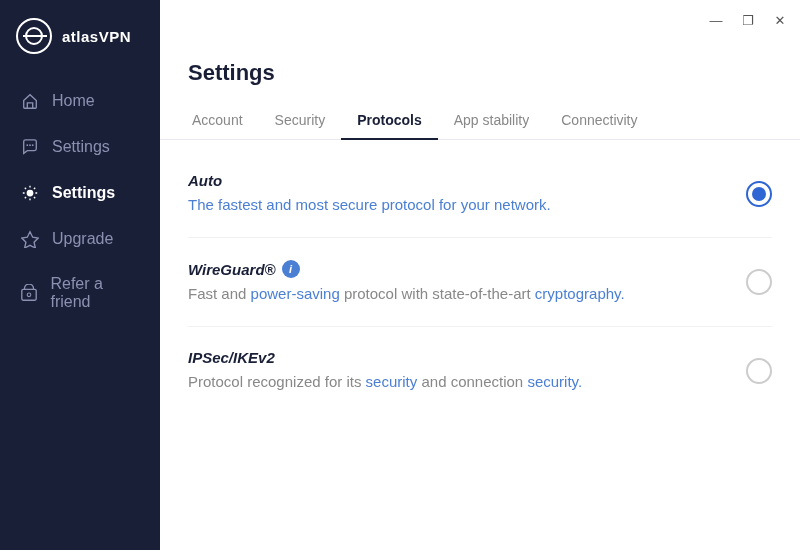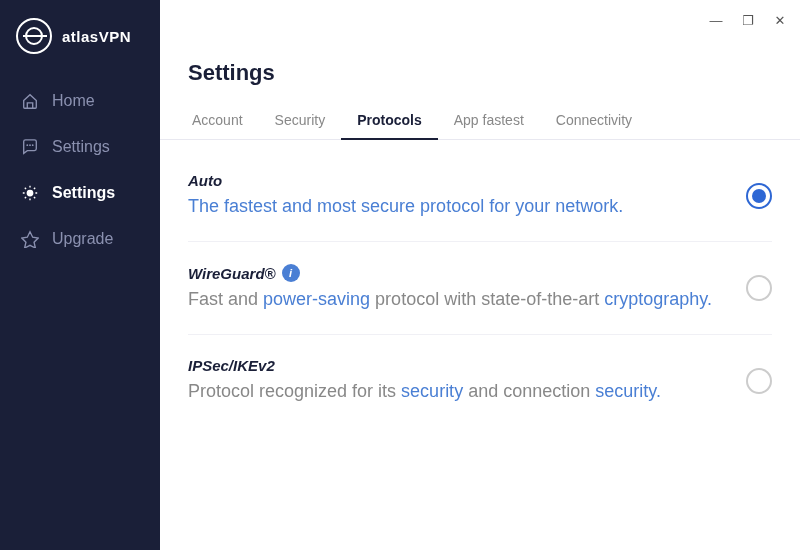--- a/index.html
+++ b/index.html
@@ -184,21 +184,21 @@
       font-size: 15px;
       font-weight: 700;
       color: #1a1f38;
       display: flex;
       align-items: center;
       gap: 6px;
       margin-bottom: 5px;
       font-style: italic;
     }
     .protocol-desc {
-      font-size: 18px;
+      font-size: 15px;
       color: #888;
       line-height: 1.4;
     }
     .protocol-desc .highlight {
       color: #4a7fd4;
     }
 
     
     .radio-btn {
       width: 26px; height: 26px;
@@ -281,20 +281,30 @@
 
     <div class="nav-item">
       <span class="nav-icon">
         <svg viewBox="0 0 20 20" fill="none" xmlns="http://www.w3.org/2000/svg">
           <polygon points="10,2 13,8 19,9 14.5,13.5 16,20 10,17 4,20 5.5,13.5 1,9 7,8" stroke="#8b91b0" stroke-width="1.5" fill="none"></polygon>
         </svg>
       </span>
       <span>Upgrade</span>
     </div>
 
+    <div class="nav-item">
+      <span class="nav-icon">
+        <svg viewBox="0 0 20 20" fill="none" xmlns="http://www.w3.org/2000/svg">
+          <rect x="2" y="6" width="16" height="12" rx="1.5" stroke="#8b91b0" stroke-width="1.5" fill="none"></rect>
+          <path d="M5 6V5a5 5 0 0110 0v1" stroke="#8b91b0" stroke-width="1.5" fill="none"></path>
+          <circle cx="10" cy="12" r="2" stroke="#8b91b0" stroke-width="1.2" fill="none"></circle>
+        </svg>
+      </span>
+      <span>Refer a friend</span>
+    </div>
   </nav>
 
 </div>
 
 <div class="main">
 
   <div class="titlebar">
     <div class="titlebar-controls">
       <div class="titlebar-btn">—</div>
       <div class="titlebar-btn">❐</div>
@@ -303,21 +313,21 @@
   </div>
 
   <div class="page-header">
     <h1 class="page-title">Settings</h1>
   </div>
 
   <div class="tabs">
     <div class="tab">Account</div>
     <div class="tab">Security</div>
     <div class="tab active">Protocols</div>
-    <div class="tab">App fastest</div>
+    <div class="tab">App stability</div>
     <div class="tab">Connectivity</div>
   </div>
 
   <div class="protocol-list">
 
     <div class="protocol-item">
       <div class="protocol-info">
         <div class="protocol-name">
           <span>Auto</span>
         </div>

